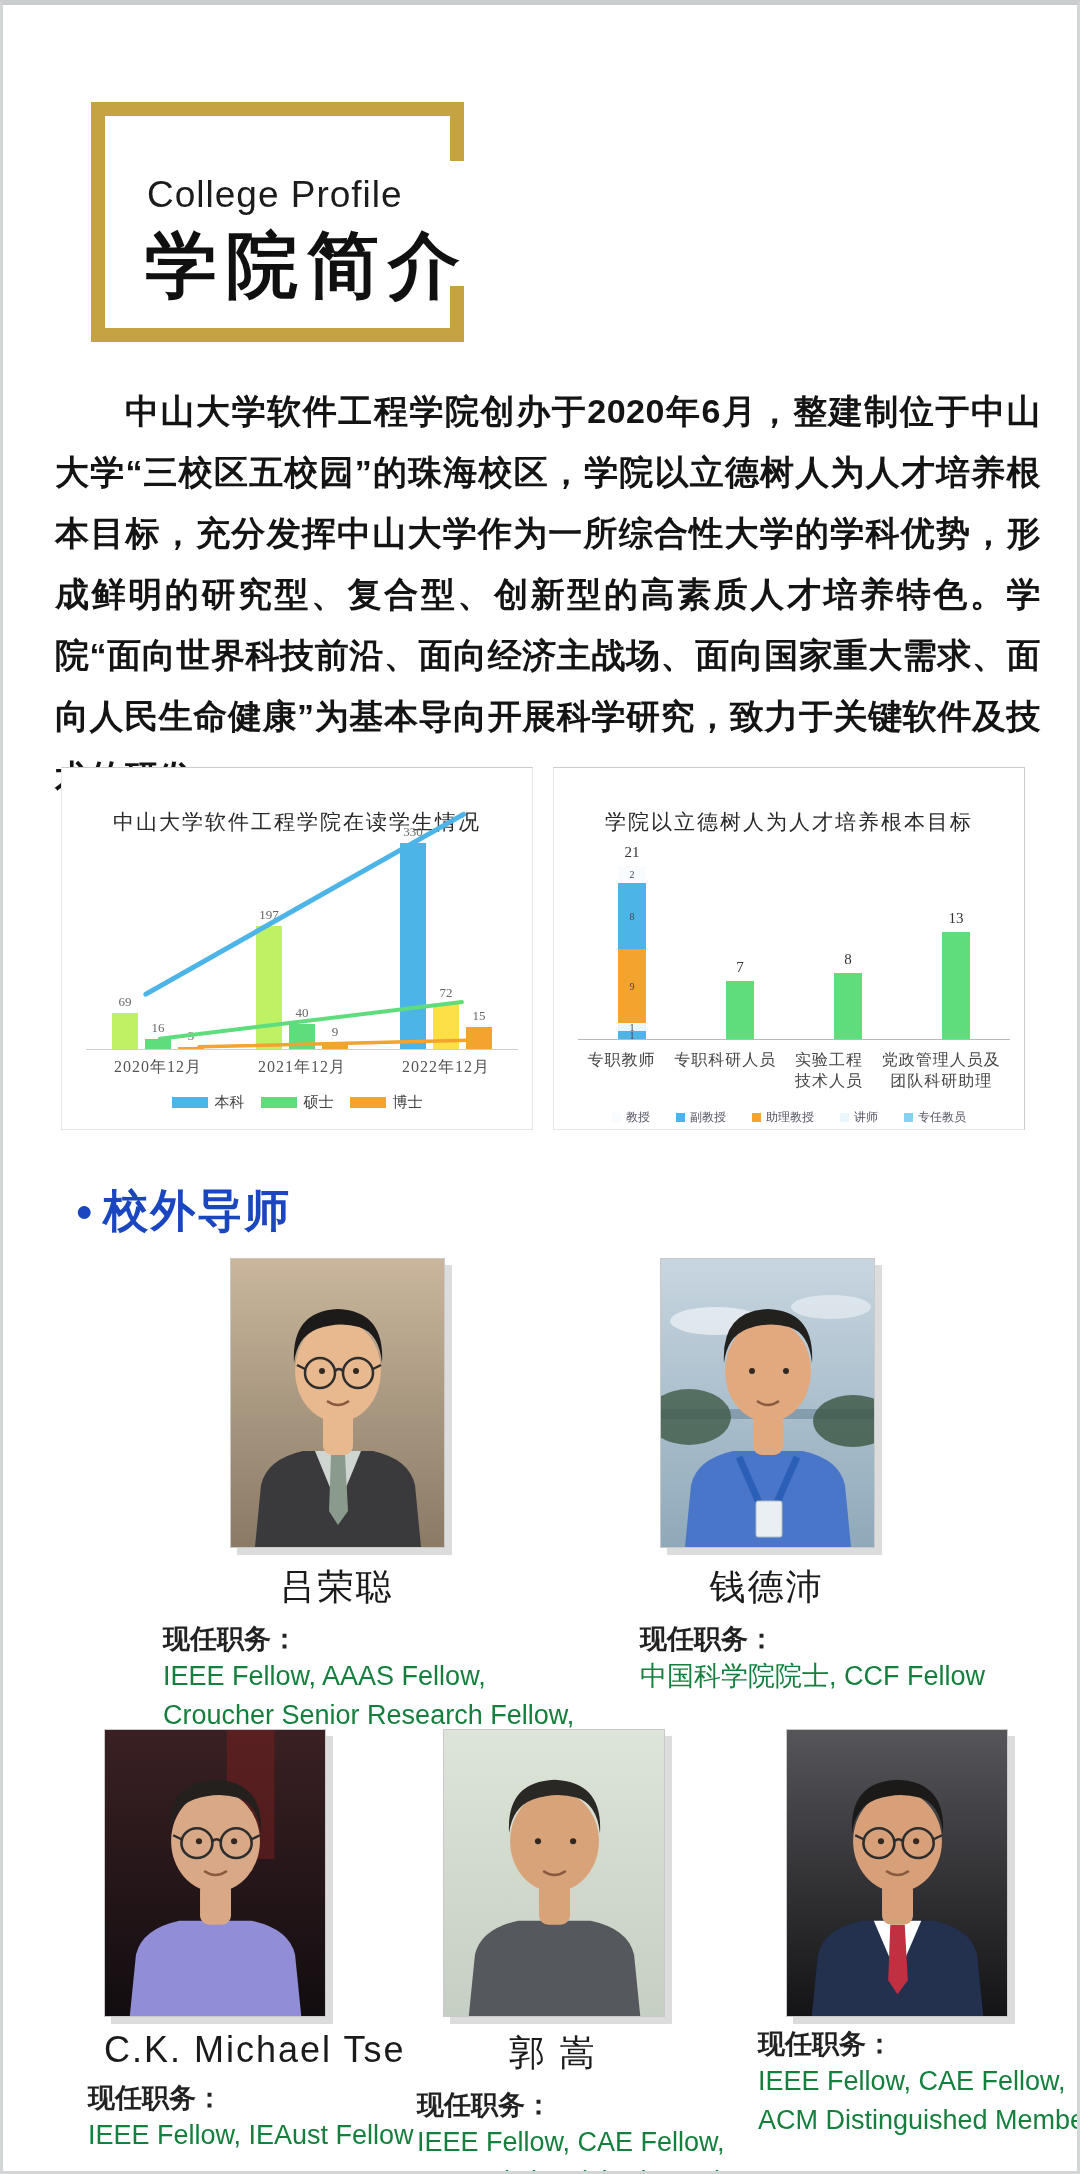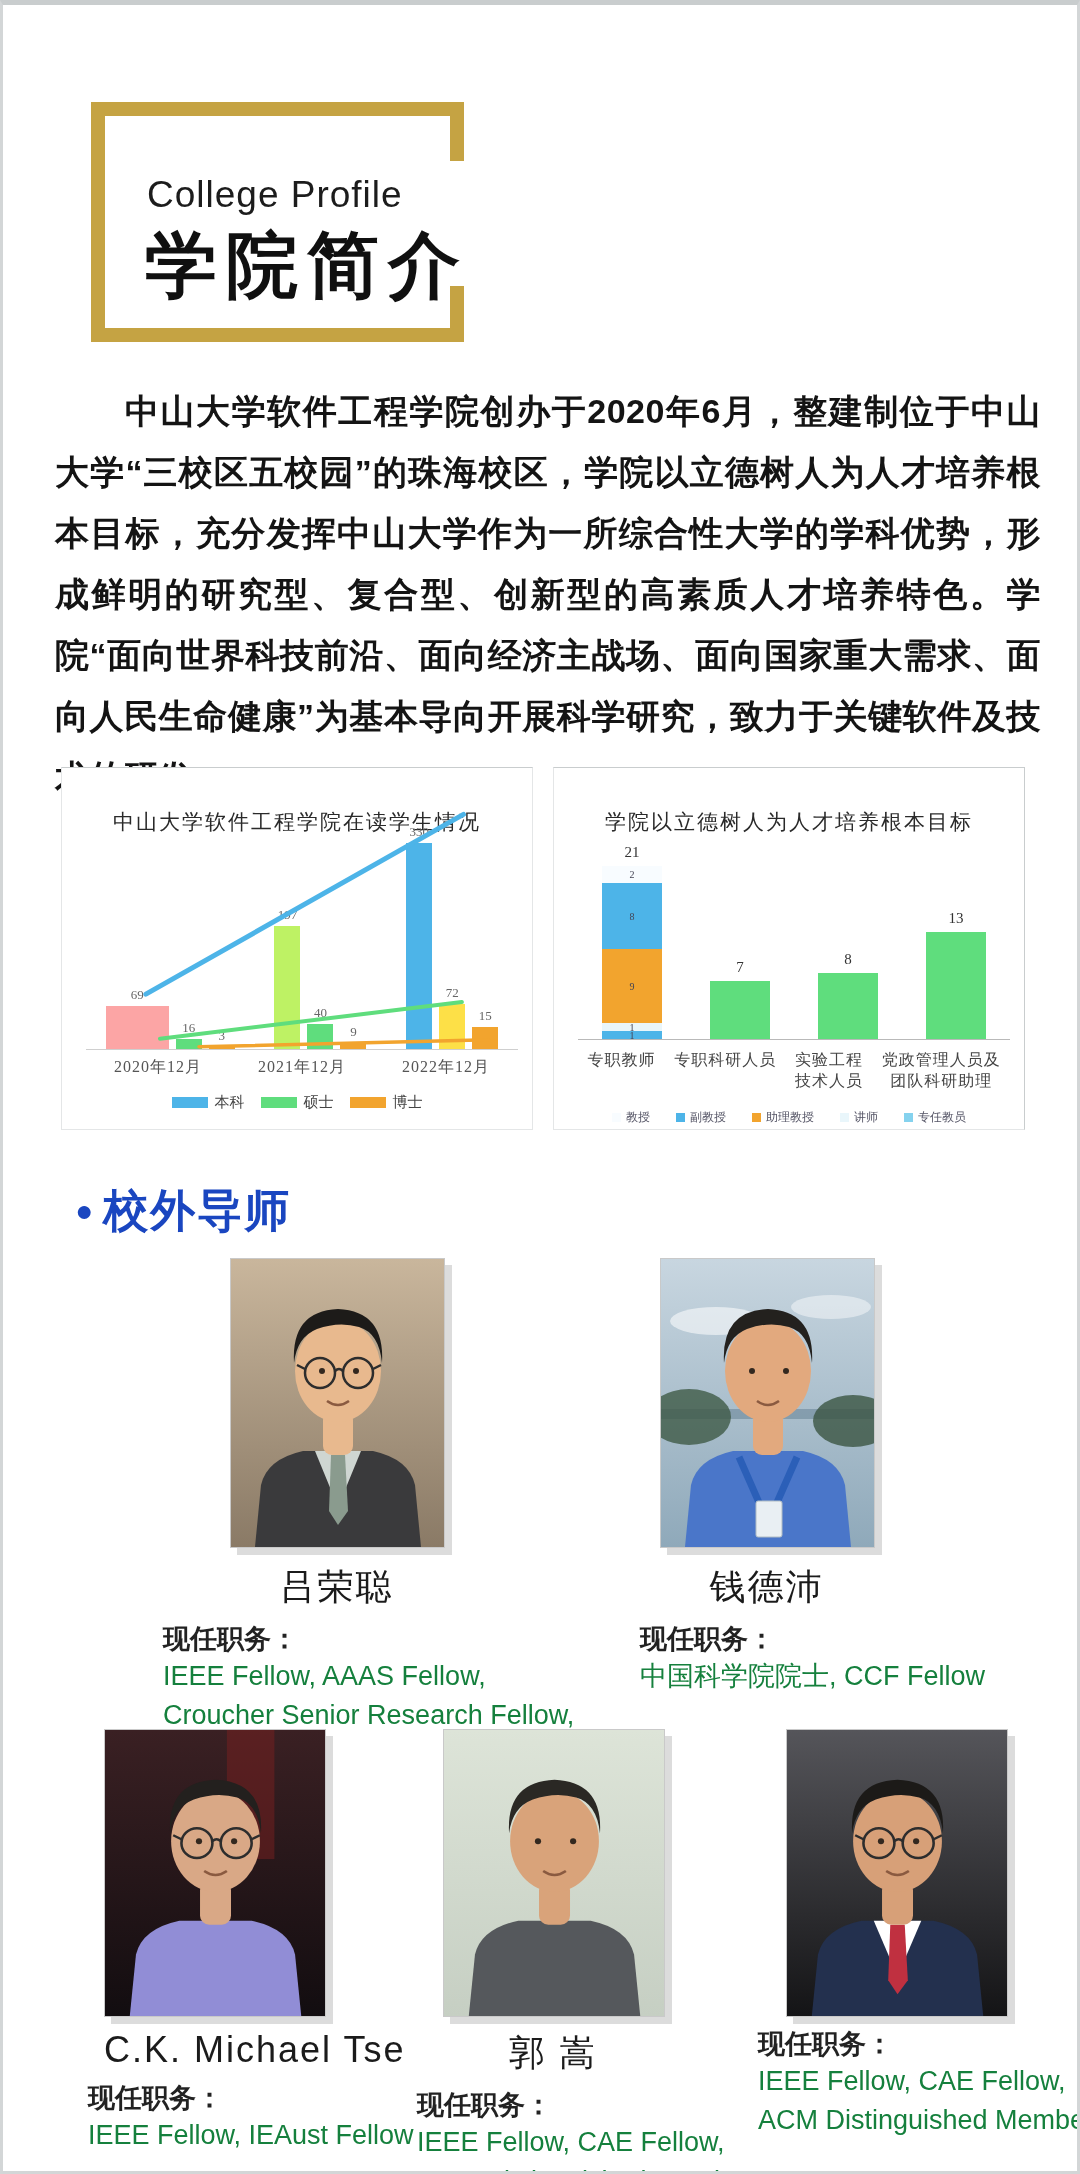--- a/index.html
+++ b/index.html
@@ -38,21 +38,21 @@
   .c-x{display:flex;justify-content:space-around;margin:7px 14px 0 24px;
        font-family:"Liberation Serif",serif;font-size:16px;color:#555;letter-spacing:1px;}
   .c-legend{display:flex;justify-content:center;gap:16px;margin-top:15px;align-items:center;
             font-family:"Liberation Serif",serif;font-size:15px;color:#444;}
   .c-lg-item{display:inline-flex;align-items:center;}
   .sw{display:inline-block;width:36px;height:11px;margin-right:7px;}
   .trend{position:absolute;left:0;top:0;width:100%;height:100%;overflow:visible;pointer-events:none;}
 
   .c-plot2{position:relative;height:186px;margin:17px 14px 0 24px;border-bottom:1px solid #b9b9b9;
            display:flex;justify-content:space-around;align-items:flex-end;}
-  .r-wrap{position:relative;width:60px;display:flex;flex-direction:column;justify-content:flex-end;}
+  .r-wrap{position:relative;width:28px;display:flex;flex-direction:column;justify-content:flex-end;}
   .r-total{position:absolute;top:-22px;left:50%;transform:translateX(-50%);
            font-family:"Liberation Serif",serif;font-size:15px;color:#333;}
   .r-seg{display:flex;align-items:center;justify-content:center;overflow:hidden;
          font-family:"Liberation Serif",serif;font-size:10px;color:#445;}
   .r-x{display:flex;justify-content:space-around;margin:9px 14px 0 24px;text-align:center;
        font-family:"Liberation Serif",serif;font-size:16px;color:#444;line-height:21px;letter-spacing:1px;}
   .c-legend2{display:flex;justify-content:center;gap:26px;margin-top:18px;align-items:center;
              font-family:"Liberation Serif",serif;font-size:12px;color:#556;}
   .sw2{display:inline-block;width:9px;height:9px;margin-right:5px;}
 
@@ -89,21 +89,21 @@
     <div class="title-zh">学院简介</div>
   </div>
 
   <p class="intro">中山大学软件工程学院创办于2020年6月，整建制位于中山大学“三校区五校园”的珠海校区，学院以立德树人为人才培养根本目标，充分发挥中山大学作为一所综合性大学的学科优势，形成鲜明的研究型、复合型、创新型的高素质人才培养特色。学院“面向世界科技前沿、面向经济主战场、面向国家重大需求、面向人民生命健康”为基本导向开展科学研究，致力于关键软件及技术的研发。</p>
 
   <div class="charts">
     <div class="chart chart-left" id="chart-left">
         <div class="c-title">中山大学软件工程学院在读学生情况</div>
         <div class="c-plot">
           <div class="c-group">
-            <div class="c-bar" style="background: #fca5a5; height: 43px; padding-left: 37px;">
+            <div class="c-bar" style="background: #bef264; height: 36px;">
               <span class="bval">69</span>
             </div>
             <div class="c-bar" style="background: rgb(95, 221, 125); height: 10px;">
               <span class="bval">16</span>
             </div>
             <div class="c-bar" style="background: rgb(242, 164, 46); height: 2px;">
               <span class="bval">3</span>
             </div>
           </div>
           <div class="c-group">

